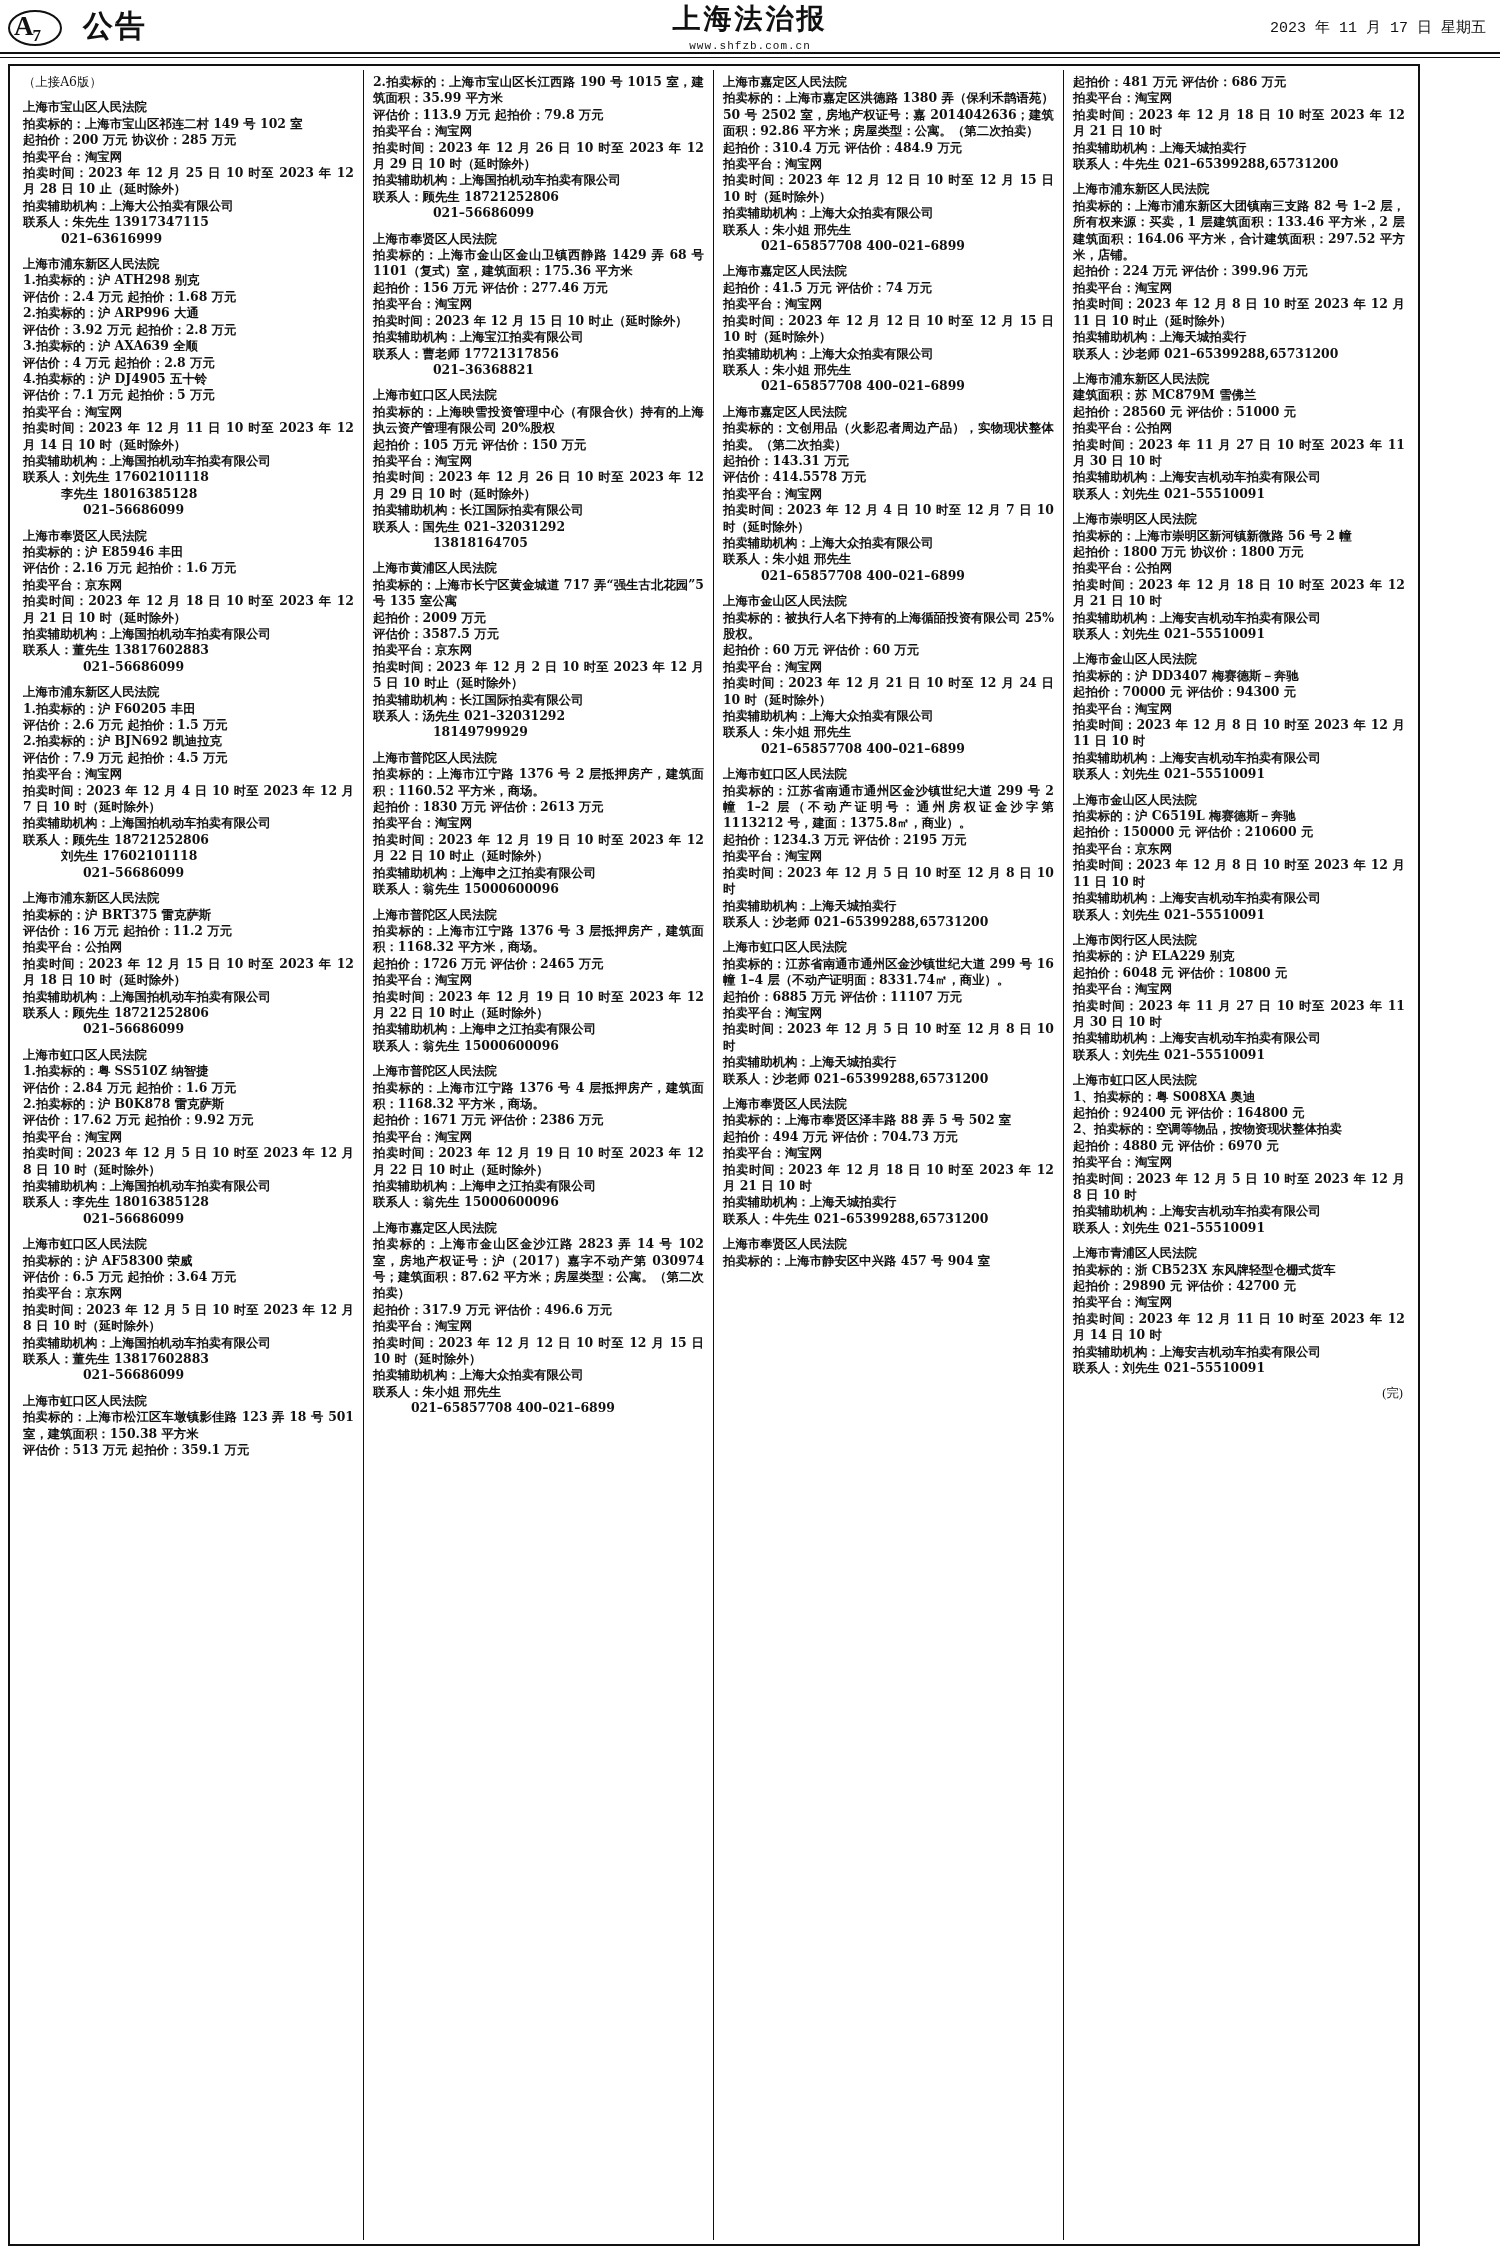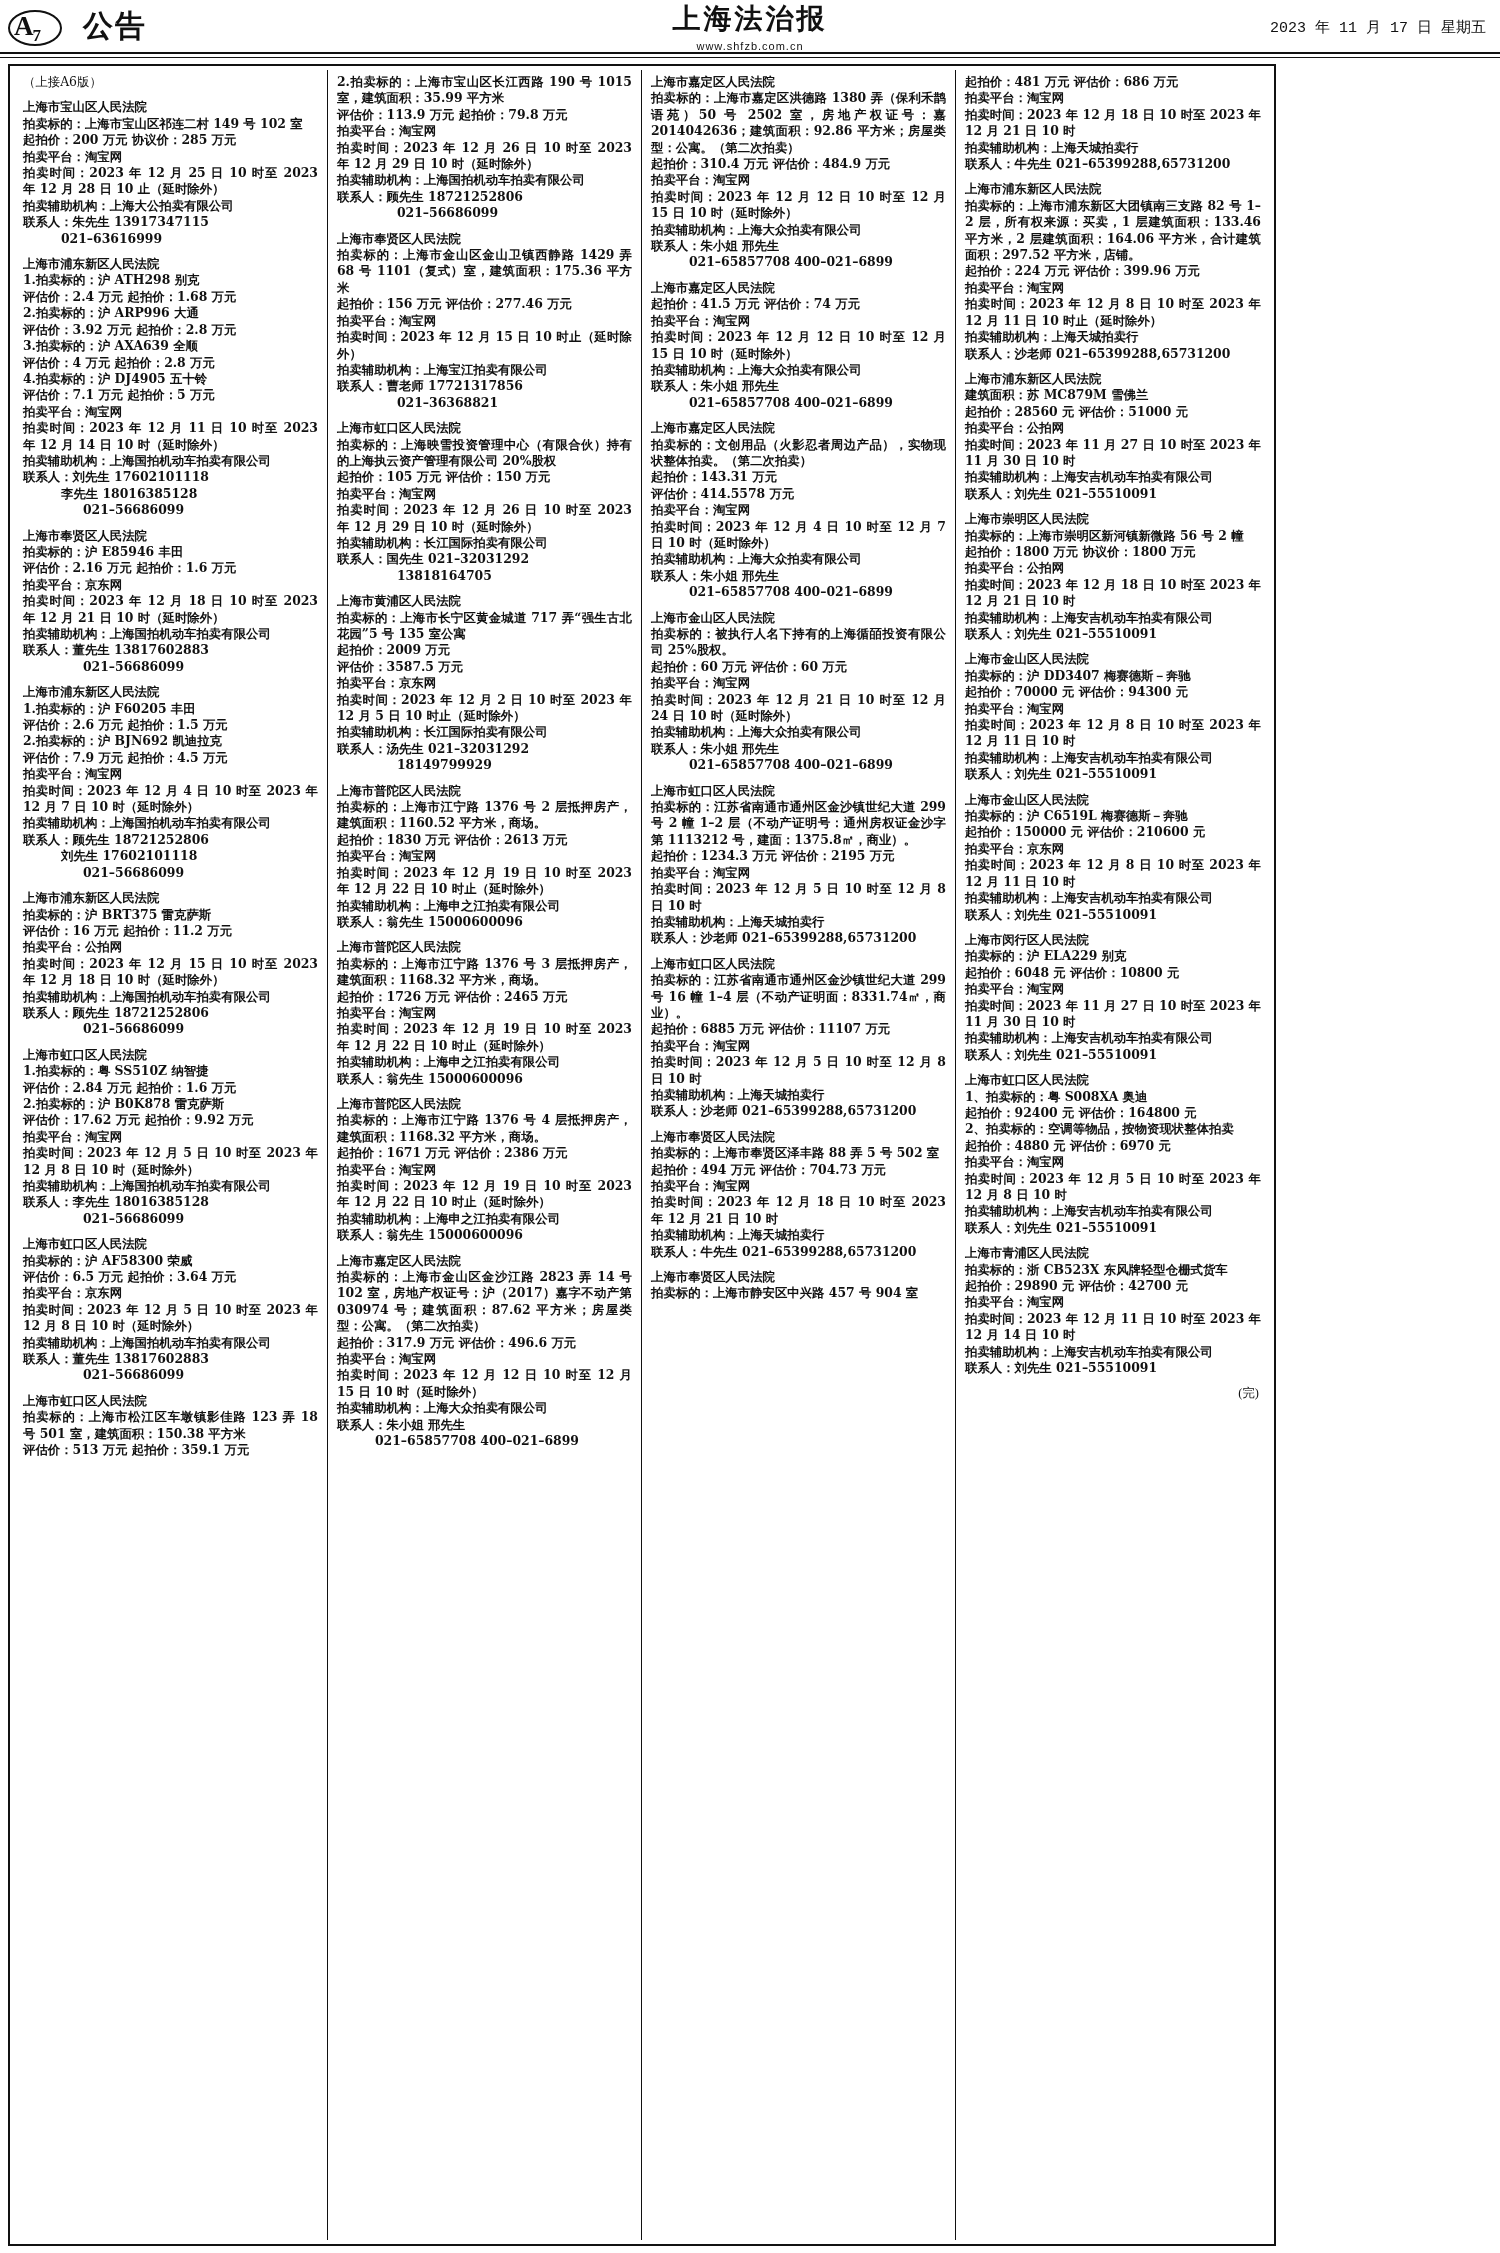--- a/index.html
+++ b/index.html
@@ -8,26 +8,26 @@
   
   .masthead{position:relative;height:62px;display:flex;align-items:flex-start;}
   .mast-left{display:flex;align-items:center;gap:23px;padding-left:8px;padding-top:4px;}
   .a7{position:relative;width:52px;height:40px;}
   .a7 .oval{position:absolute;left:0;top:4px;width:50px;height:32px;border:2px solid #111;border-radius:50%/50%;}
   .a7 .txt{position:absolute;left:6px;top:5px;font-size:27px;font-weight:bold;font-family:"Liberation Serif",serif;letter-spacing:-1px;}
   .a7 .txt sub{font-size:17px;}
   .mast-title{font-size:30px;font-weight:bold;font-family:"DejaVu Sans",sans-serif;letter-spacing:2px;padding-top:2px;}
   .mast-center{position:absolute;left:50%;transform:translateX(-50%);top:0;text-align:center;}
   .paper-name{font-size:28px;font-weight:bold;letter-spacing:3px;font-family:"DejaVu Serif",serif;}
-  .paper-url{font-size:11px;letter-spacing:1px;margin-top:2px;font-family:Liberation Sans, sans-serif;}
+  .paper-url{font-size:11px;letter-spacing:1px;margin-top:2px;font-family:Liberation Mono, monospace;}
   .mast-right{position:absolute;right:14px;top:18px;font-size:15px;font-family:Liberation Mono, monospace;}
   .rule{position:absolute;left:0;right:0;top:52px;height:0;border-top:2px solid #111;}
   .rule2{position:absolute;left:0;right:0;top:57px;height:0;border-top:1px solid #111;}
   
-  .frame{position:absolute;left:8px;top:64px;width:1268px;height:2182px;border:2px solid #111;box-sizing:border-box;padding:4px;}
+  .frame{position:absolute;left:8px;top:64px;width:1412px;height:2182px;border:2px solid #111;box-sizing:border-box;padding:4px;}
   .cols{display:flex;height:100%;}
   .col{width:25%;box-sizing:border-box;padding:4px 9px 0 9px;border-right:1px solid #111;overflow:hidden;}
   .col:last-child{border-right:none;}
   .blk{margin-bottom:9px;}
   .ln{font-size:12.4px;line-height:16.4px;text-align:justify;letter-spacing:0px;font-family:"DejaVu Serif",serif;}
   .ln.b{font-weight:bold;}
   .ln.ind{text-indent:0;padding-left:38px;}
   .ln.ind2{padding-left:60px;}
   .end{text-align:right;font-size:12.4px;padding-right:2px;}
 </style>

